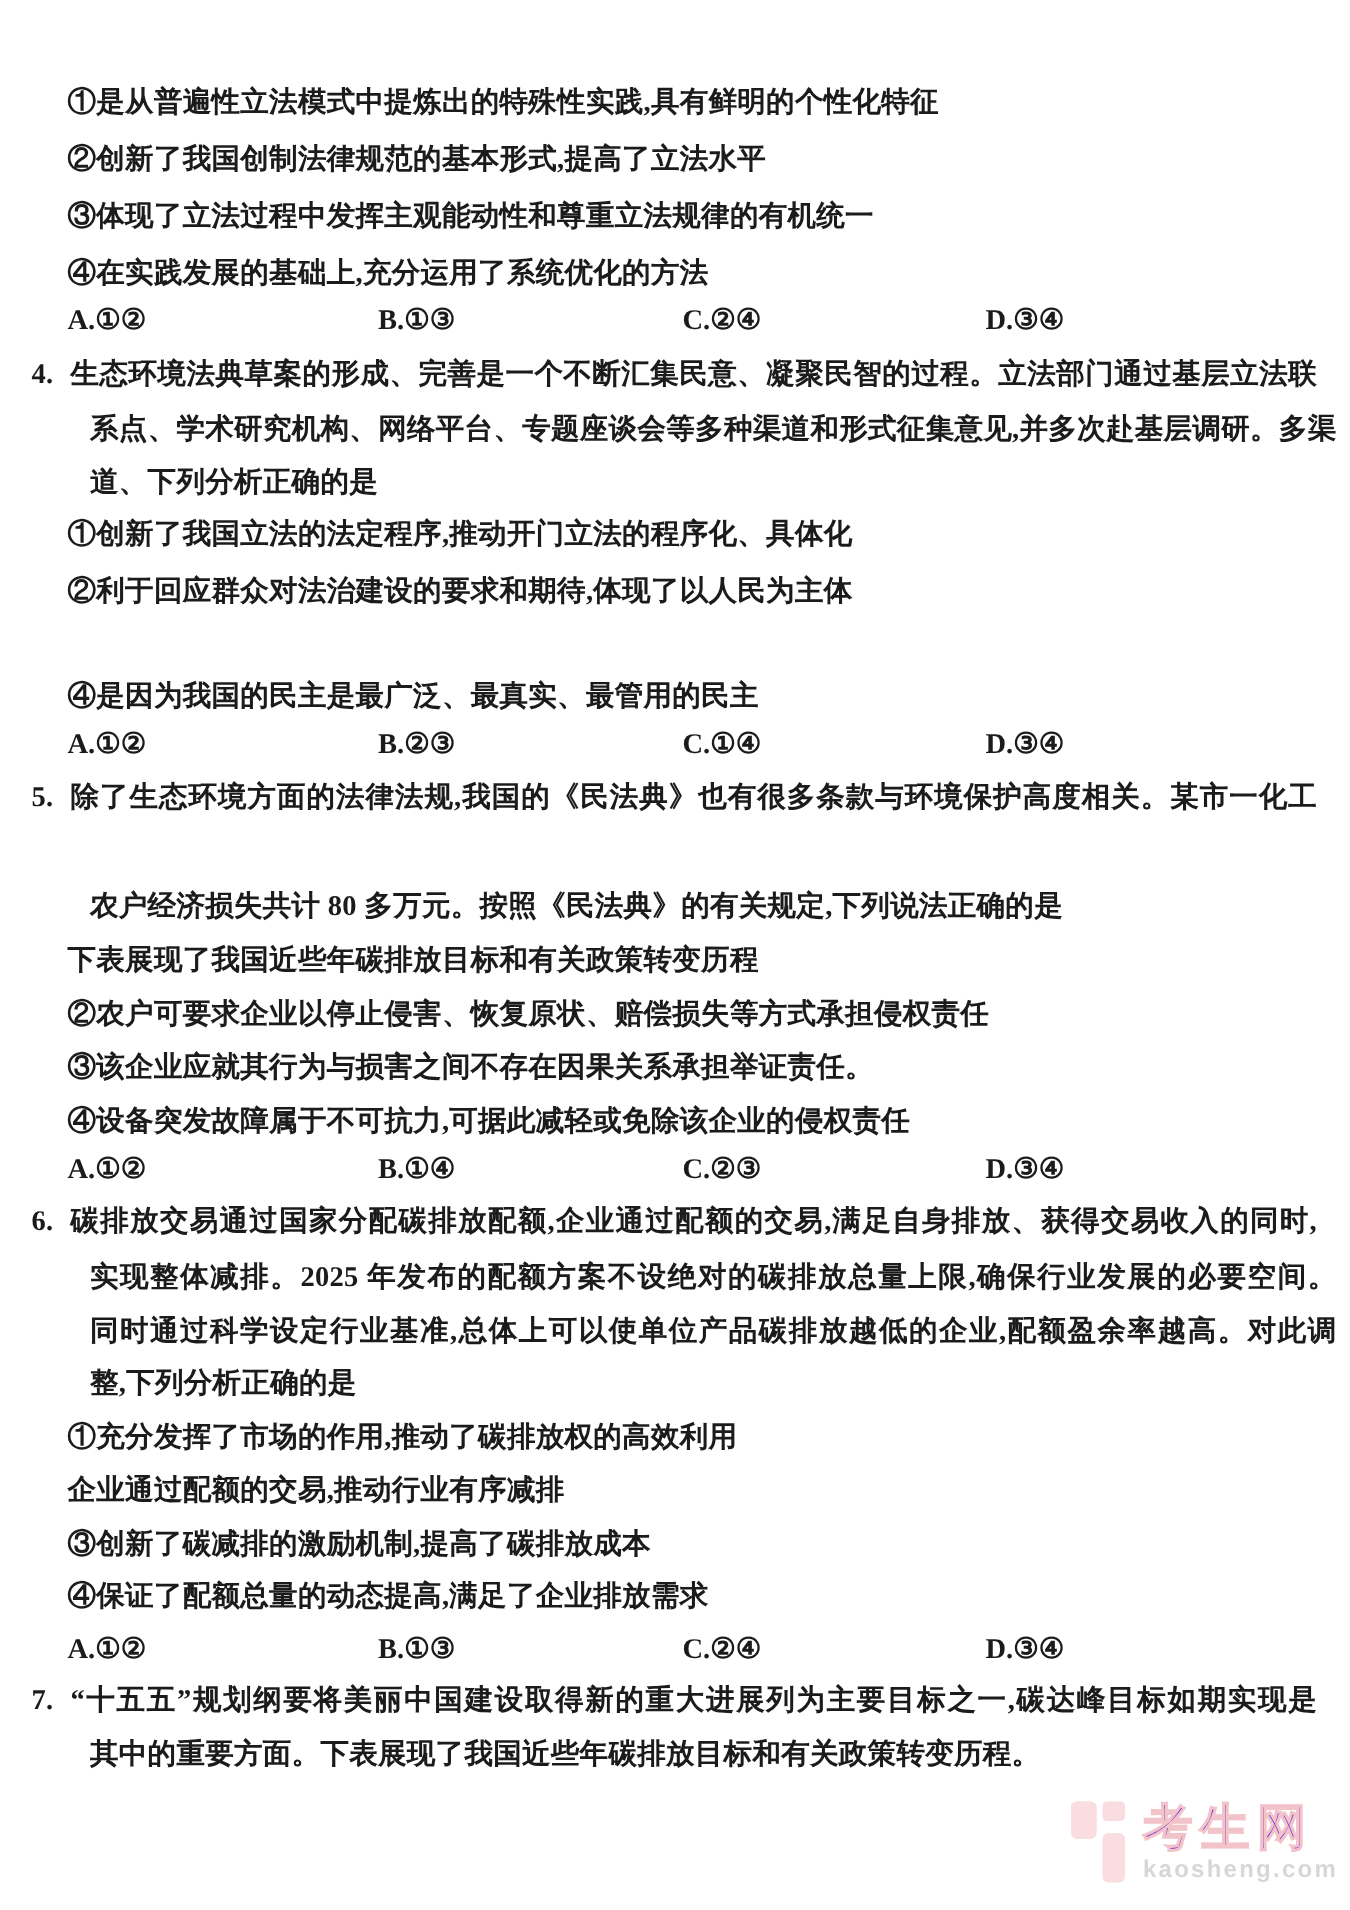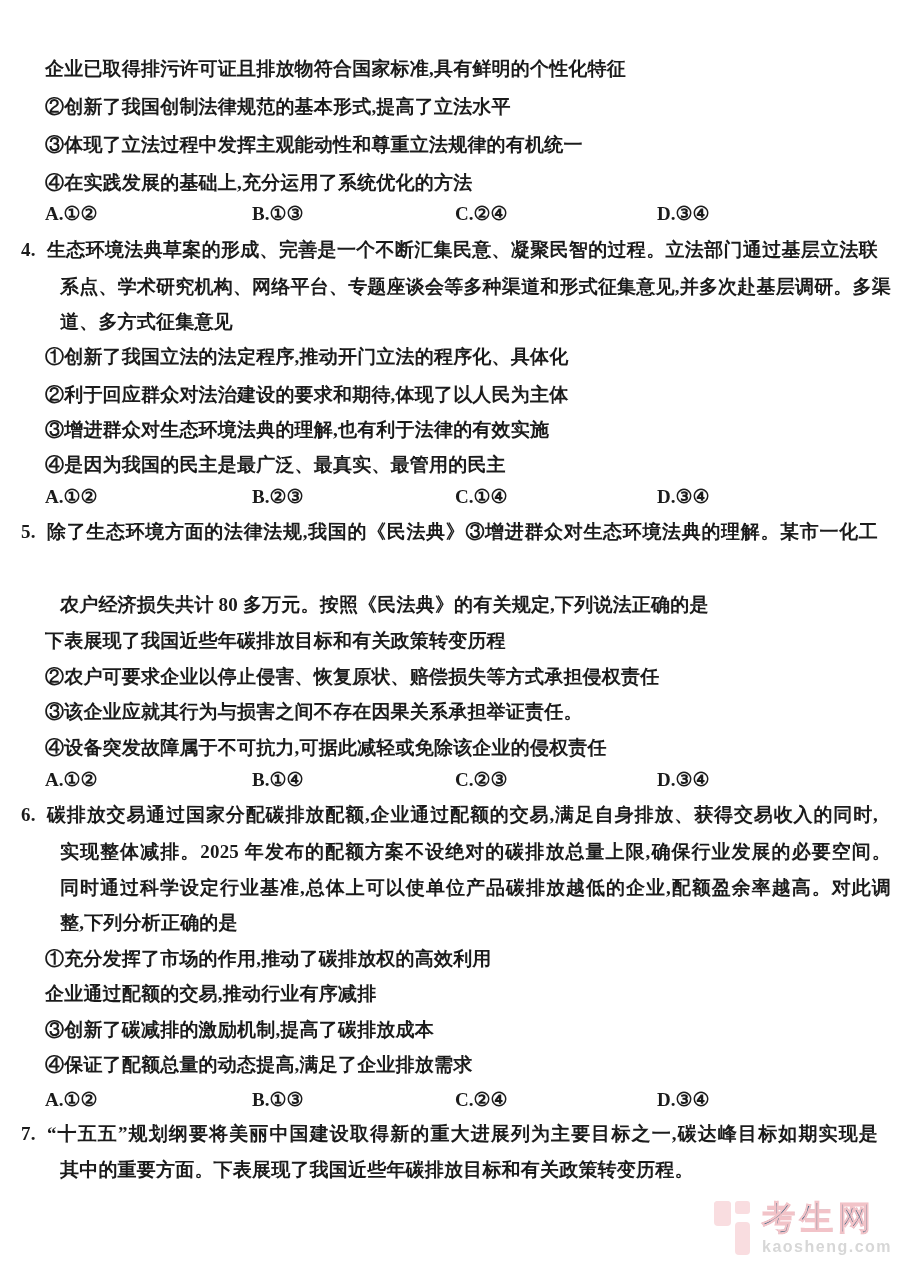--- a/index.html
+++ b/index.html
@@ -58,67 +58,66 @@
   .wm-icon .b2 { left:0;  top:33; width:17px; height:21px; border-radius:4px; }
   .wm-icon .b3 { left:21px; top:4;  width:15px; height:13px; border-radius:3px; }
   .wm-icon .b4 { left:21px; top:21px; width:15px; height:33px; border-radius:4px; }
   .wm-text { display:flex; flex-direction:column; }
   .wm-cn {
     font-family:"Liberation Sans","DejaVu Sans",sans-serif;
     font-weight:700;
     font-size:33px;
     line-height:34px;
     letter-spacing:5px;
-    color:#0c4a6e;
+    color:#6d28d9;
     -webkit-text-stroke:1px #f2c3c8;
   }
   .wm-en {
     font-family:"Liberation Sans","DejaVu Sans",sans-serif;
     font-weight:700;
     font-size:16px;
     line-height:18px;
     letter-spacing:1.5px;
     color:#d7d7d7;
     margin-top:3px;
   }
 </style>
 </head>
 <body>
 
 <div class="page">
 
-  <div class="ln" style="top:55px">企业已取得排污许可证且排放物符合国家标准,具有鲜明的个性化特征</div>
+  <div class="ln" style="top:55px">①是从普遍性立法模式中提炼出的特殊性实践,具有鲜明的个性化特征</div>
   <div class="ln" style="top:93px">②创新了我国创制法律规范的基本形式,提高了立法水平</div>
   <div class="ln" style="top:169px">④在实践发展的基础上,充分运用了系统优化的方法</div>
   <div class="ln" style="top:131px">③体现了立法过程中发挥主观能动性和尊重立法规律的有机统一</div>
   <div class="opts" style="top:200px">
     <span class="opt">A.①②</span>
     <span class="opt">B.①③</span>
     <span class="opt">C.②④</span>
     <span class="opt">D.③④</span>
   </div>
 
   <div class="ln qline j" style="top:236px">
     <span class="qnum">4.</span><span>生态环境法典草案的形成、完善是一个不断汇集民意、凝聚民智的过程。立法部门通过基层立法联</span>
   </div>
   <div class="ln stem j" style="top:273px">系点、学术研究机构、网络平台、专题座谈会等多种渠道和形式征集意见,并多次赴基层调研。多渠</div>
-  <div class="ln stem" style="top:308px">道、多方式征集意见</div>
+  <div class="ln stem" style="top:308px">道、下列分析正确的是</div>
   <div class="ln" style="top:343px">①创新了我国立法的法定程序,推动开门立法的程序化、具体化</div>
   <div class="ln" style="top:381px">②利于回应群众对法治建设的要求和期待,体现了以人民为主体</div>
-  <div class="ln" style="top:416px">③增进群众对生态环境法典的理解,也有利于法律的有效实施</div>
   <div class="ln" style="top:451px">④是因为我国的民主是最广泛、最真实、最管用的民主</div>
   <div class="opts" style="top:483px">
     <span class="opt">A.①②</span>
     <span class="opt">B.②③</span>
     <span class="opt">C.①④</span>
     <span class="opt">D.③④</span>
   </div>
 
   <div class="ln qline j" style="top:518px">
-    <span class="qnum">5.</span><span>除了生态环境方面的法律法规,我国的《民法典》③增进群众对生态环境法典的理解。某市一化工</span>
+    <span class="qnum">5.</span><span>除了生态环境方面的法律法规,我国的《民法典》也有很多条款与环境保护高度相关。某市一化工</span>
   </div>
   <div class="ln stem" style="top:591px">农户经济损失共计 80 多万元。按照《民法典》的有关规定,下列说法正确的是</div>
   <div class="ln" style="top:627px">下表展现了我国近些年碳排放目标和有关政策转变历程</div>
   <div class="ln" style="top:663px">②农户可要求企业以停止侵害、恢复原状、赔偿损失等方式承担侵权责任</div>
   <div class="ln" style="top:698px">③该企业应就其行为与损害之间不存在因果关系承担举证责任。</div>
   <div class="ln" style="top:734px">④设备突发故障属于不可抗力,可据此减轻或免除该企业的侵权责任</div>
   <div class="opts" style="top:766px">
     <span class="opt">A.①②</span>
     <span class="opt">B.①④</span>
     <span class="opt">C.②③</span>

